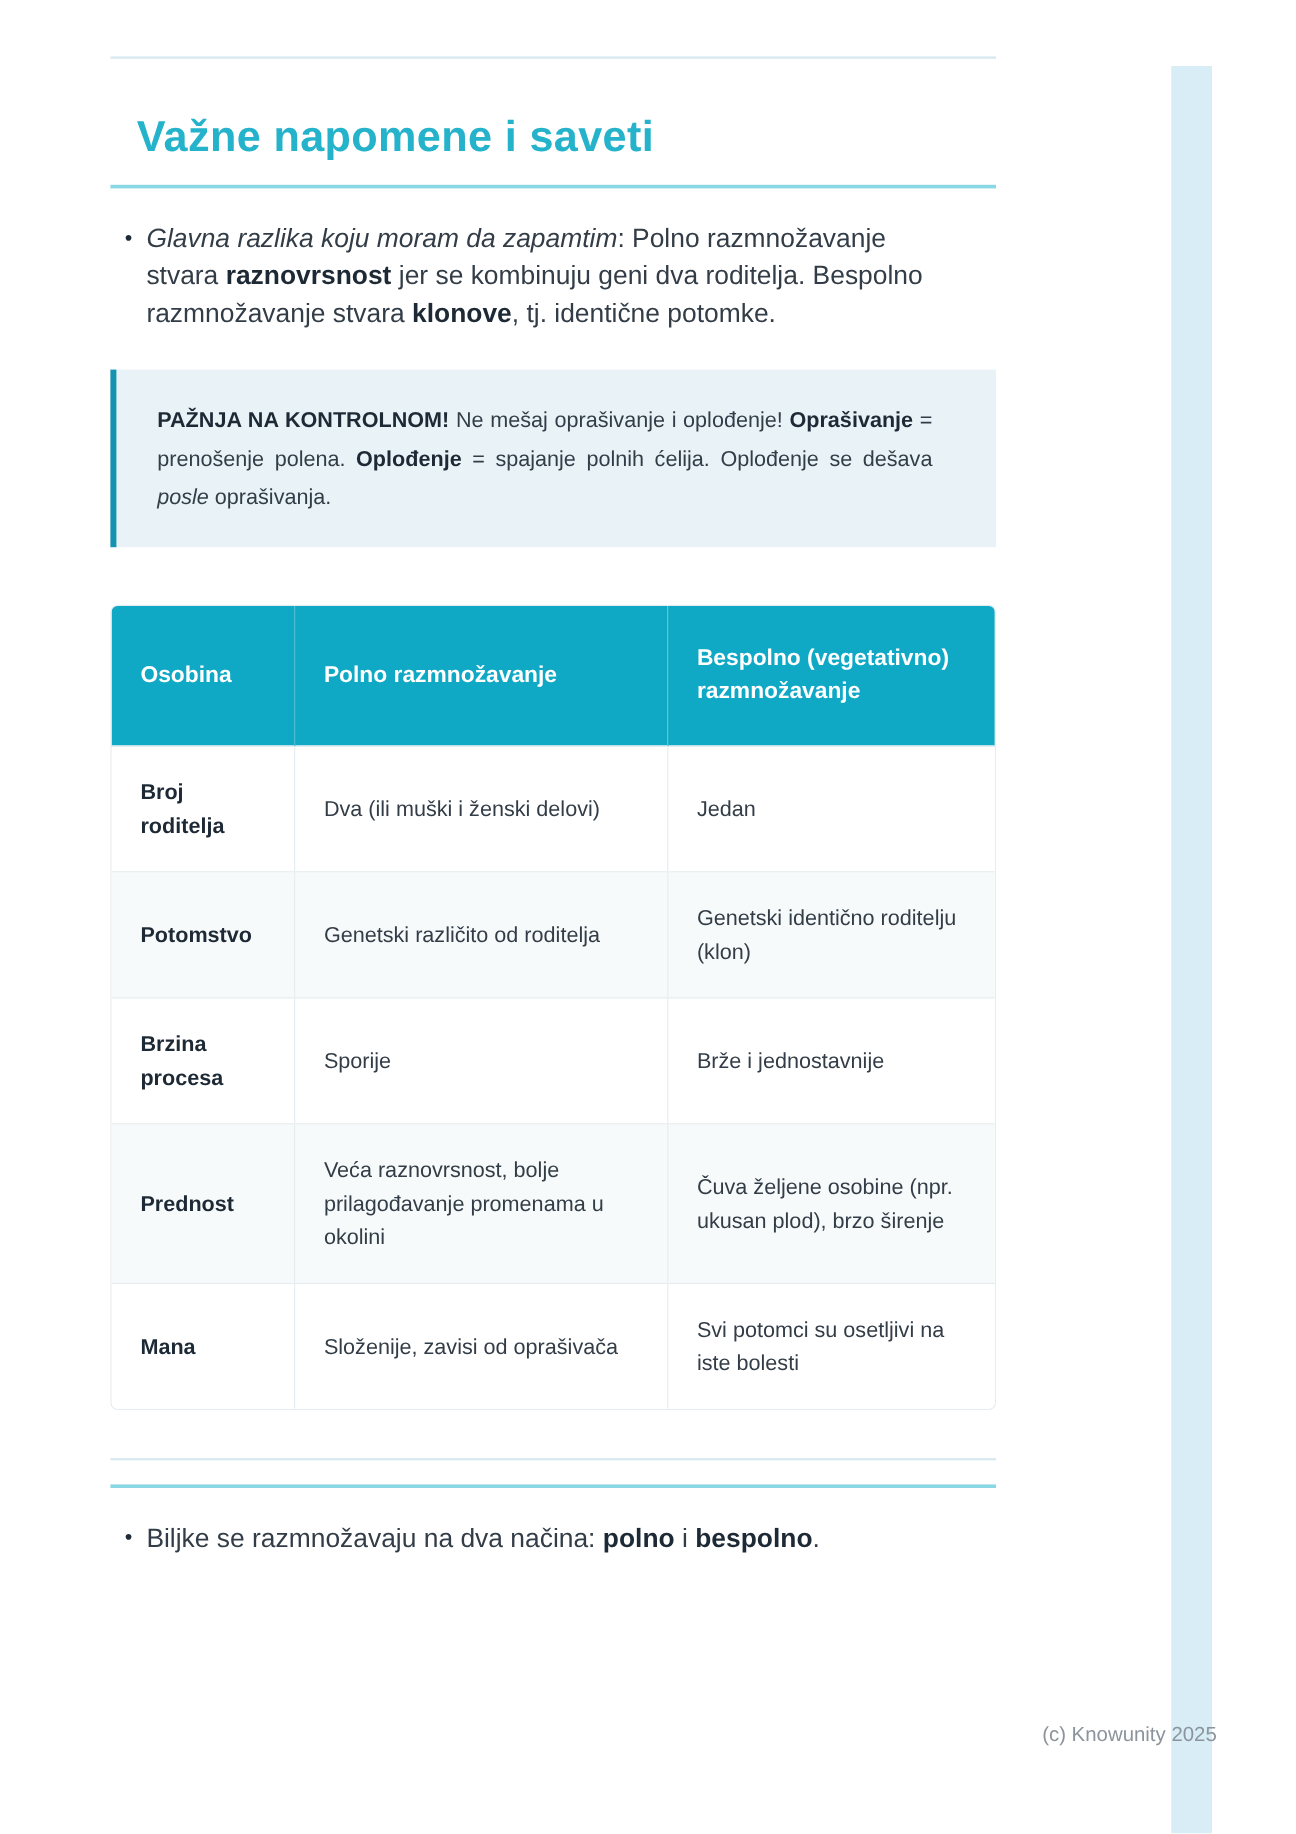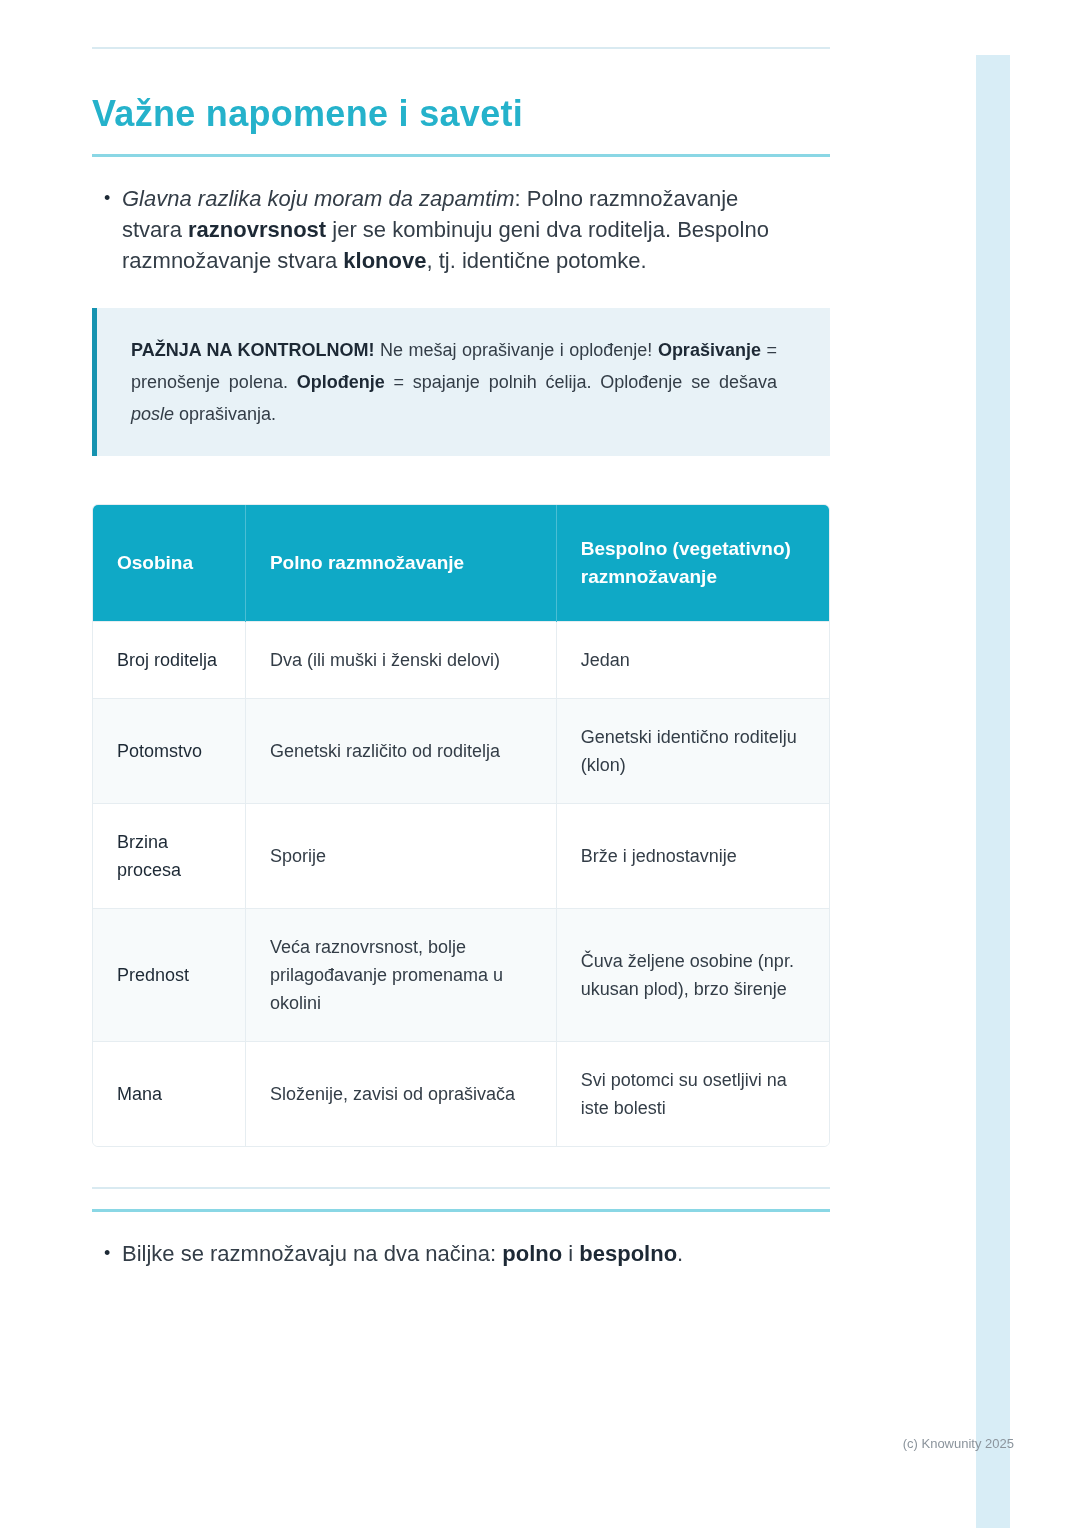--- a/index.html
+++ b/index.html
@@ -39,20 +39,21 @@
   .rule{height:2px;background:var(--rule);}
   .top-rule{margin-top:47px;}
   .mid-rule{margin-top:40px;}
   .section-title{
     margin-top:44px;
     color:var(--accent);
     font-size:36px;
     font-weight:bold;
     letter-spacing:0.3px;
     line-height:1.15;
+    margin-left:22px;
   }
   .title-underline{
     margin-top:20px;
     height:3px;
     background:var(--underline);
   }
   .bullet-item{
     margin-top:26px;
     display:flex;
     align-items:flex-start;
@@ -119,28 +120,28 @@
     padding:24px;
     font-size:18px;
     line-height:28px;
     vertical-align:middle;
     border-top:1px solid var(--border);
     background:#ffffff;
   }
   td + td{border-left:1px solid var(--border);}
   tbody tr:nth-child(even) td{background:var(--row-alt);}
   td.feature{
-    font-weight:normal;
+    font-weight:bold;
     color:var(--text-dark);
   }
   .watermark{
     position:absolute;
     right:66px;
     top:1436px;
-    font-size:13px;
+    font-size:17px;
     color:var(--muted);
   }
 </style>
 </head>
 <body>
 
 <div class="side-stripe"></div>
 
 <div class="content">
 

